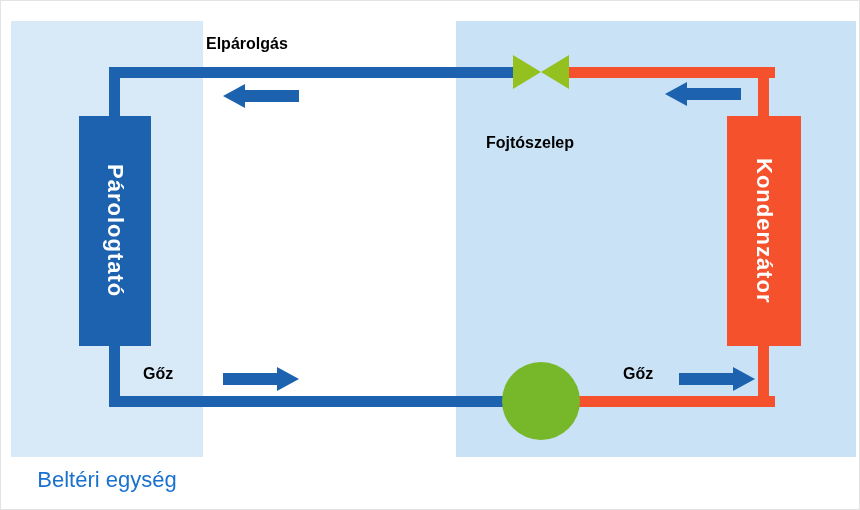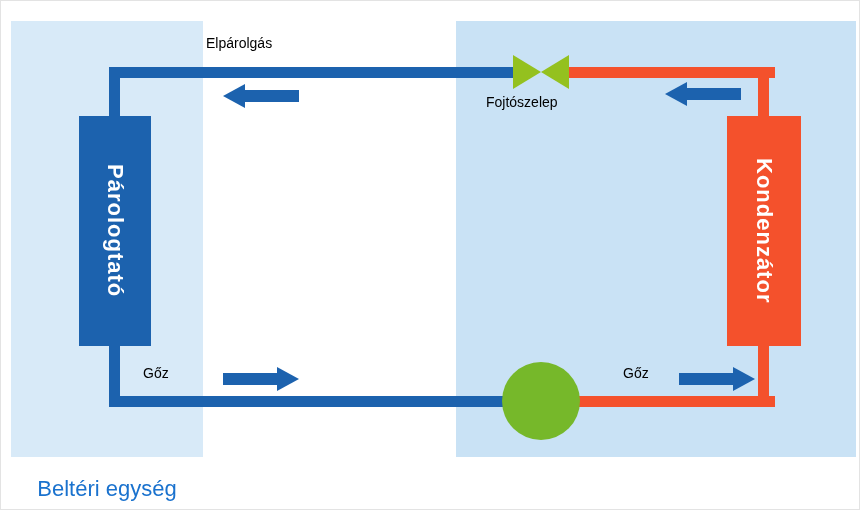--- a/index.html
+++ b/index.html
@@ -43,27 +43,27 @@
   .compressor-circle{
     position:absolute;left:501px;top:361px;width:78px;height:78px;border-radius:50%;
     background:var(--compressor-green);
   }
 
   .flow-arrow{position:absolute;display:flex;align-items:center;height:24px;}
   .flow-arrow .body{height:12px;background:var(--arrow);width:54px;}
   .flow-arrow .head-left{width:0;height:0;border-top:12px solid transparent;border-bottom:12px solid transparent;border-right:22px solid var(--arrow);}
   .flow-arrow .head-right{width:0;height:0;border-top:12px solid transparent;border-bottom:12px solid transparent;border-left:22px solid var(--arrow);}
 
-  .lbl{position:absolute;color:var(--label-text);font-size:14px;white-space:nowrap;}
-  .lbl.centered{text-align:center;}
+  .lbl{position:absolute;color:var(--label-text);font-size:16px;white-space:nowrap;font-weight:bold;}
+  .lbl.centered{text-align:center;margin-top:40px;}
   .caption{
     position:absolute;top:466px;font-size:22px;color:var(--caption-blue);
     text-align:center;white-space:nowrap;
   }
-  .caption.indoor{left:10px;width:192px;margin-top:9px;}
+  .caption.indoor{left:10px;width:192px;}
   .caption.outdoor{left:455px;width:400px;}
 </style>
 </head>
 <body>
 
 <div class="stage">
 
   <div class="panel indoor"></div>
   <div class="panel outdoor"></div>
 

